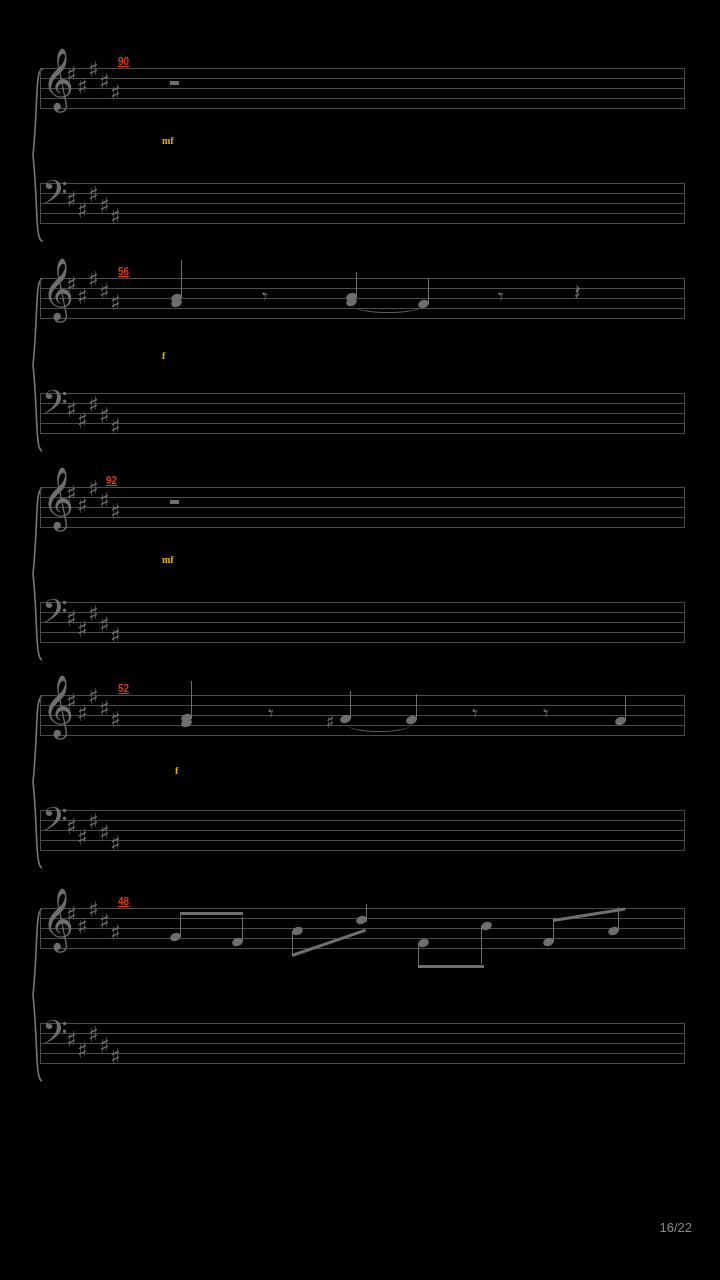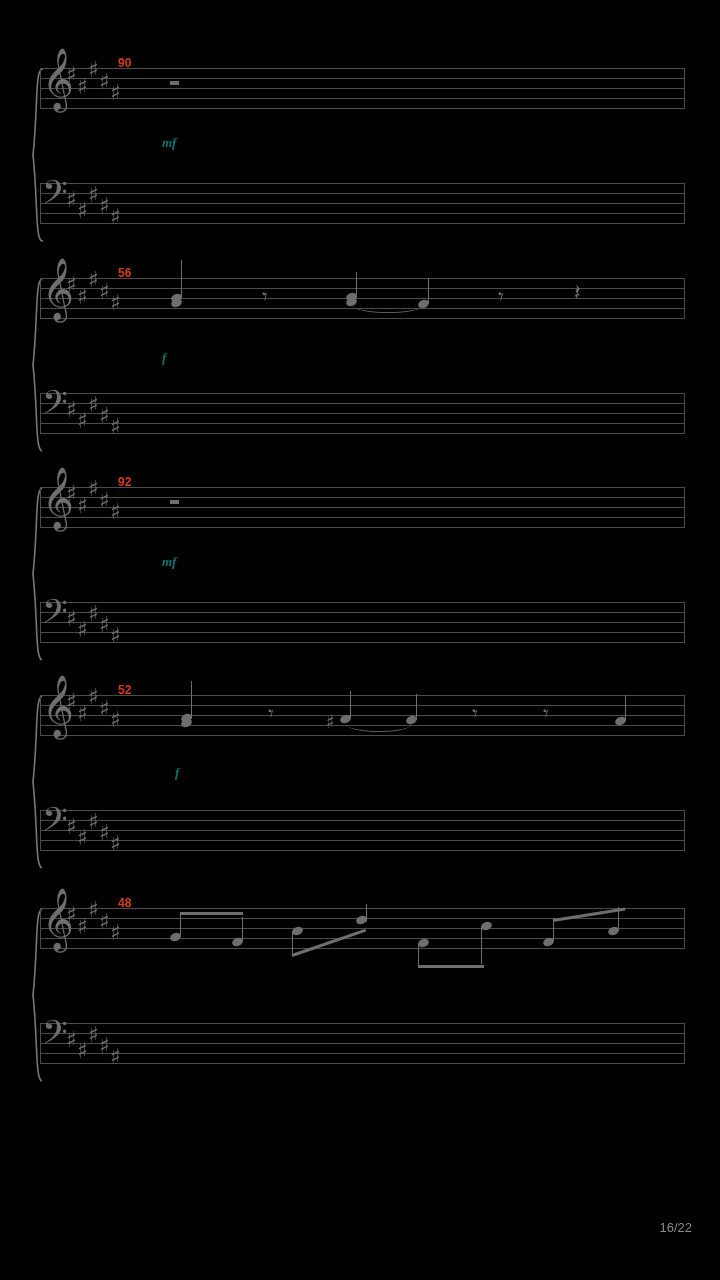--- a/index.html
+++ b/index.html
@@ -105,34 +105,34 @@
     font-family: "DejaVu Sans", sans-serif;
     font-size: 22px;
     line-height: 1;
     color: #6e6e6e;
   }
 
   
   .measure-num {
     position: absolute;
     font-family: "Liberation Sans", sans-serif;
-    font-size: 12px;
+    font-size: 10px;
     font-weight: bold;
     color: #d43c16;
     letter-spacing: 0px;
+    text-decoration: underline;
   }
 
   
   .dynamic {
     position: absolute;
     font-family: "Liberation Serif", serif;
-    font-style: italic;
     font-weight: bold;
-    font-size: 13px;
-    color: #0f766e;
+    font-size: 10px;
+    color: #eab308;
   }
   .rest {
     position: absolute;
     font-family: "DejaVu Sans", sans-serif;
     font-size: 22px;
     line-height: 1;
     color: #6e6e6e;
   }
   .accid {
     position: absolute;
@@ -319,21 +319,21 @@
       <div class="keysig">
         <span style="left:0px;  top:2px;">♯</span>
         <span style="left:11px; top:14px;">♯</span>
         <span style="left:22px; top:-3px;">♯</span>
         <span style="left:33px; top:9px;">♯</span>
         <span style="left:44px; top:20px;">♯</span>
       </div>
       <div class="whole-ish" style="left:130px; top:13px;"></div>
     </div>
 
-    <div class="measure-num" style="left:88px; top:-12px;">92</div>
+    <div class="measure-num" style="left:76px; top:-12px;">92</div>
     <div class="dynamic" style="left:132px; top:67px;">mf</div>
 
     <div class="staff" style="top:115px;">
       <div class="line l0"></div>
         <div class="line l1"></div>
         <div class="line l2"></div>
         <div class="line l3"></div>
         <div class="line l4"></div>
       <div class="startbar"></div>
       <div class="endbar"></div>

